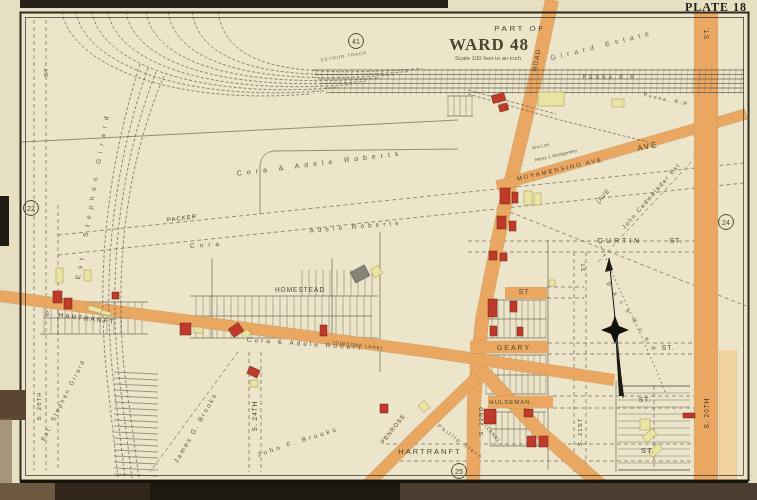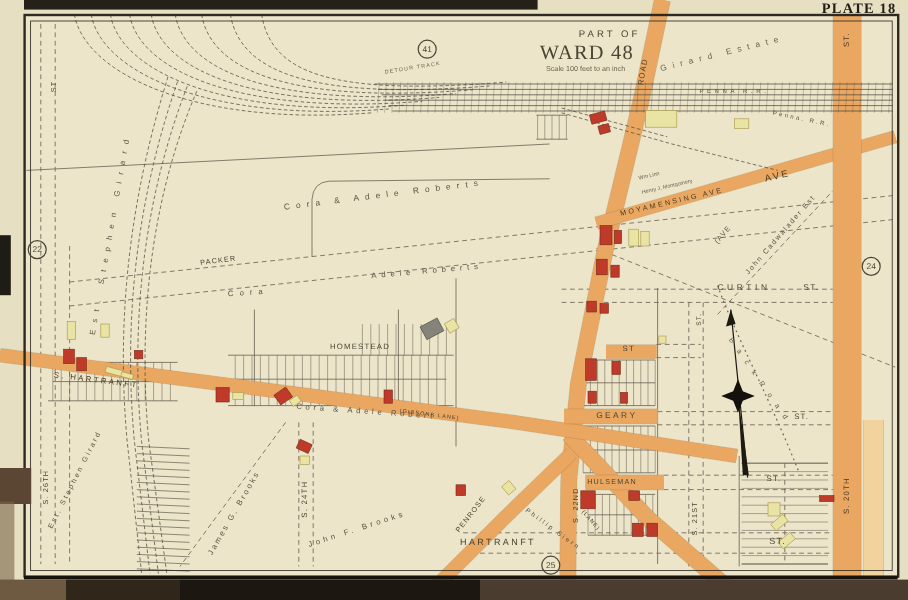--- a/index.html
+++ b/index.html
@@ -448,42 +448,42 @@
         <polygon points="609,258 605,272 613,270" fill="#1d1a14"></polygon>
         <polygon points="615,330 624,396 619,396" fill="#1d1a14"></polygon>
         <polygon points="615,316 619,326 629,330 619,334 615,344 611,334 601,330 611,326" fill="#14110c"></polygon>
         <rect x="20.5" y="12.5" width="728" height="468" fill="none" stroke="#2e2a22" stroke-width="2"></rect>
         <rect x="25.5" y="17.5" width="718" height="458" fill="none" stroke="#2e2a22" stroke-width="0.7"></rect>
         <line x1="20" y1="481.5" x2="748" y2="481.5" stroke="#16120c" stroke-width="3"></line>
       </g>
     </svg>
 
   <div id="labels">
-      <div class="lbl" style="left: 500px; top: 29px; font-size: 8px; letter-spacing: 2.5px; transform: translate(-50%, -50%) rotate(0deg); padding-left: 16px;">PART OF</div>
-      <div class="lbl serif" style="left: 489px; top: 44px; font-size: 17px; letter-spacing: 1px; font-weight: normal; transform: translate(-50%, -50%) rotate(0deg);">WARD 48</div>
+      <div class="lbl" style="left: 512px; top: 29px; font-size: 8px; letter-spacing: 2.5px; transform: translate(-50%, -50%) rotate(0deg); padding-left: 16px;">PART OF</div>
+      <div class="lbl serif" style="left: 489px; top: 44px; font-size: 17px; letter-spacing: 1px; font-weight: bold; transform: translate(-50%, -50%) rotate(0deg);">WARD 48</div>
       <div class="lbl" style="left: 488px; top: 58px; font-size: 6px; letter-spacing: 0px; color: rgb(107, 98, 80); transform: translate(-50%, -50%) rotate(0deg);">Scale 100 feet to an inch</div>
       <div class="lbl" style="left: 537px; top: 60px; font-size: 6.5px; letter-spacing: 1px; transform: translate(-50%, -50%) rotate(-80deg);">ROAD</div>
       <div class="lbl" style="left: 602px; top: 45px; font-size: 7px; letter-spacing: 5px; color: rgb(107, 98, 80); transform: translate(-50%, -50%) rotate(-14deg);">Girard   Estate</div>
       <div class="lbl" style="left: 612px; top: 77px; font-size: 5px; letter-spacing: 3px; color: rgb(85, 80, 63); transform: translate(-50%, -50%) rotate(0deg);">PENNA   R.R.</div>
       <div class="lbl" style="left: 344px; top: 57px; font-size: 4.5px; letter-spacing: 1px; color: rgb(107, 98, 80); transform: translate(-50%, -50%) rotate(-9deg);">DETOUR  TRACK</div>
       <div class="lbl" style="left: 668px; top: 100px; font-size: 5px; letter-spacing: 2px; color: rgb(85, 80, 63); transform: translate(-50%, -50%) rotate(12deg);">Penna. R.R.</div>
       <div class="lbl" style="left: 560px; top: 169px; font-size: 6px; letter-spacing: 2px; color: rgb(74, 58, 34); transform: translate(-50%, -50%) rotate(-13deg);">MOYAMENSING   AVE</div>
       <div class="lbl" style="left: 648px; top: 147px; font-size: 8px; letter-spacing: 2px; color: rgb(74, 58, 34); transform: translate(-50%, -50%) rotate(-13deg);">AVE</div>
       <div class="lbl" style="left: 541px; top: 147px; font-size: 4.5px; letter-spacing: 0px; color: rgb(107, 98, 80); transform: translate(-50%, -50%) rotate(-13deg);">Wm Linn</div>
       <div class="lbl" style="left: 556px; top: 156px; font-size: 4.5px; letter-spacing: 0px; color: rgb(107, 98, 80); transform: translate(-50%, -50%) rotate(-13deg);">Henry J. Montgomery</div>
       <div class="lbl" style="left: 651px; top: 196px; font-size: 6px; letter-spacing: 1.5px; color: rgb(90, 83, 69); transform: translate(-50%, -50%) rotate(-49deg);">John Cadwalader Est</div>
       <div class="lbl" style="left: 603px; top: 196px; font-size: 6px; letter-spacing: 1px; color: rgb(90, 83, 69); transform: translate(-50%, -50%) rotate(-50deg);">(AVE</div>
       <div class="lbl" style="left: 620px; top: 240px; font-size: 7px; letter-spacing: 3px; transform: translate(-50%, -50%) rotate(0deg);">CURTIN</div>
       <div class="lbl" style="left: 676px; top: 240px; font-size: 7px; letter-spacing: 1px; transform: translate(-50%, -50%) rotate(0deg);">ST.</div>
       <div class="lbl" style="left: 524px; top: 292px; font-size: 6.5px; letter-spacing: 1px; transform: translate(-50%, -50%) rotate(0deg);">ST</div>
       <div class="lbl" style="left: 514px; top: 347px; font-size: 7px; letter-spacing: 2px; transform: translate(-50%, -50%) rotate(0deg);">GEARY</div>
       <div class="lbl" style="left: 668px; top: 348px; font-size: 6.5px; letter-spacing: 1px; transform: translate(-50%, -50%) rotate(0deg);">ST.</div>
       <div class="lbl" style="left: 510px; top: 402px; font-size: 6px; letter-spacing: 1px; transform: translate(-50%, -50%) rotate(0deg);">HULSEMAN</div>
       <div class="lbl" style="left: 645px; top: 400px; font-size: 6.5px; letter-spacing: 1px; transform: translate(-50%, -50%) rotate(0deg);">ST.</div>
-      <div class="lbl" style="left: 415px; top: 452px; font-size: 7.5px; letter-spacing: 2px; transform: translate(-50%, -50%) rotate(0deg);">HARTRANFT</div>
+      <div class="lbl" style="left: 430px; top: 452px; font-size: 7.5px; letter-spacing: 2px; transform: translate(-50%, -50%) rotate(0deg);">HARTRANFT</div>
       <div class="lbl" style="left: 648px; top: 451px; font-size: 7.5px; letter-spacing: 1px; transform: translate(-50%, -50%) rotate(0deg);">ST.</div>
       <div class="lbl" style="left: 80px; top: 318px; font-size: 6.5px; letter-spacing: 2px; color: rgb(74, 58, 34); transform: translate(-50%, -50%) rotate(7deg);">S.  HARTRANFT</div>
       <div class="lbl" style="left: 358px; top: 346px; font-size: 4.5px; letter-spacing: 1px; color: rgb(74, 58, 34); transform: translate(-50%, -50%) rotate(7deg);">(GIBSONS LANE)</div>
       <div class="lbl" style="left: 492px; top: 434px; font-size: 4.5px; letter-spacing: 1px; color: rgb(74, 58, 34); transform: translate(-50%, -50%) rotate(48deg);">(LANE)</div>
       <div class="lbl" style="left: 393px; top: 429px; font-size: 6px; letter-spacing: 1px; color: rgb(74, 58, 34); transform: translate(-50%, -50%) rotate(-52deg);">PENROSE</div>
       <div class="lbl" style="left: 300px; top: 290px; font-size: 6.5px; letter-spacing: 1px; transform: translate(-50%, -50%) rotate(0deg);">HOMESTEAD</div>
       <div class="lbl" style="left: 182px; top: 218px; font-size: 6px; letter-spacing: 1px; transform: translate(-50%, -50%) rotate(-7deg);">PACKER</div>
       <div class="lbl" style="left: 320px; top: 163px; font-size: 7px; letter-spacing: 5px; color: rgb(90, 83, 69); transform: translate(-50%, -50%) rotate(-7deg);">Cora  &amp;  Adele  Roberts</div>
       <div class="lbl" style="left: 356px; top: 227px; font-size: 6.5px; letter-spacing: 4px; color: rgb(90, 83, 69); transform: translate(-50%, -50%) rotate(-5deg);">Adele  Roberts</div>
       <div class="lbl" style="left: 207px; top: 245px; font-size: 6.5px; letter-spacing: 5px; color: rgb(90, 83, 69); transform: translate(-50%, -50%) rotate(-4deg);">Cora</div>

